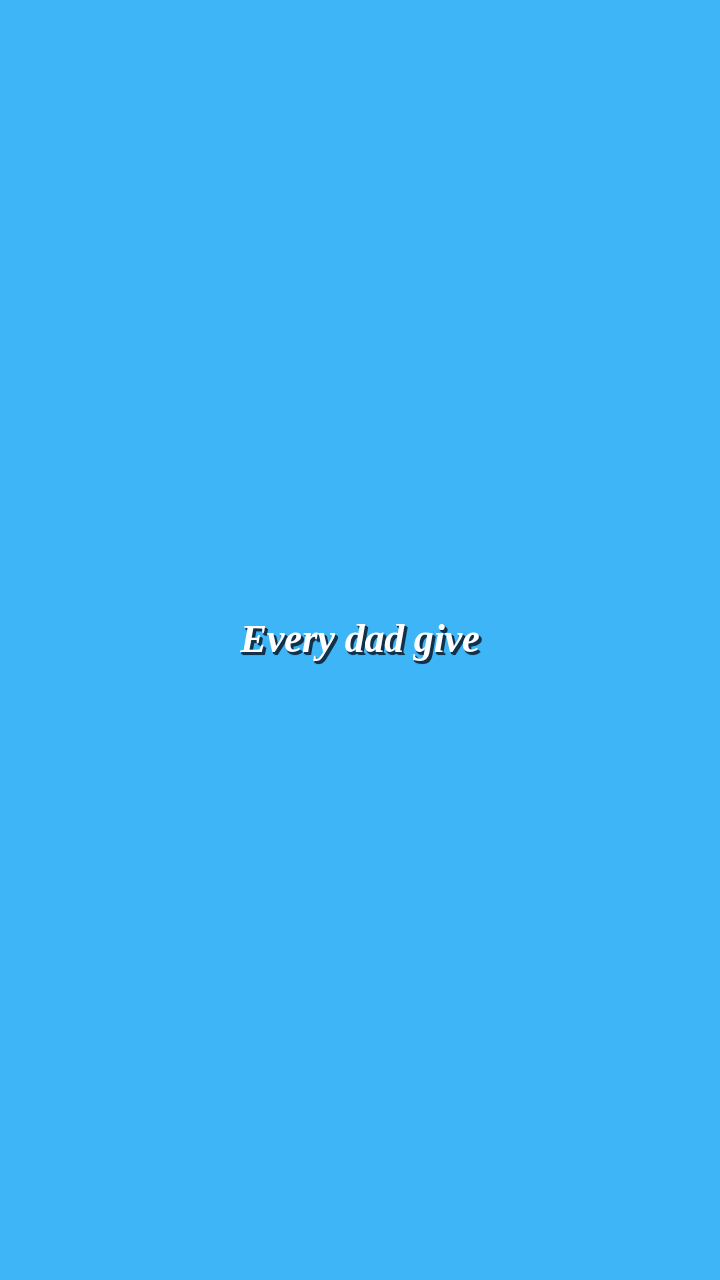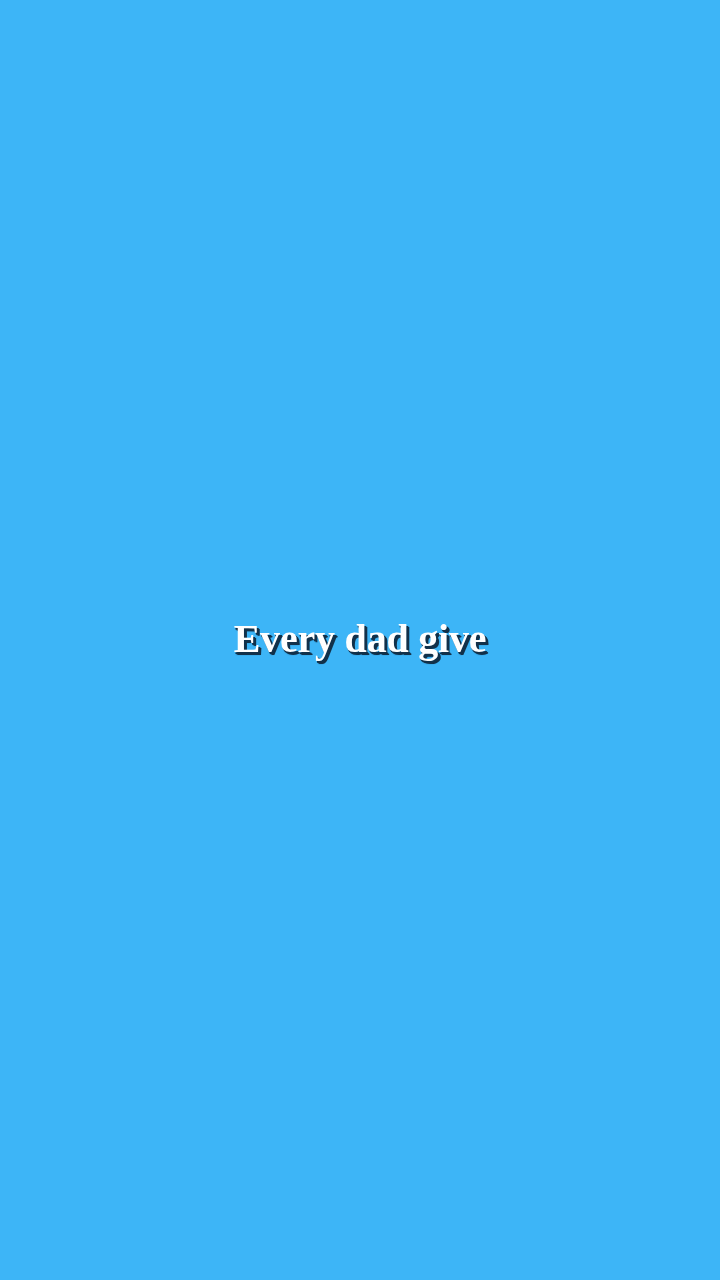--- a/index.html
+++ b/index.html
@@ -30,20 +30,21 @@
     position: absolute;
     left: 0;
     top: 0;
     width: 720px;
     height: 1280px;
     display: flex;
     align-items: center;
     justify-content: center;
     text-align: center;
     pointer-events: none;
+    font-style: italic;
   }
 
   .caption-line {
     display: block;
     color: #FFFFFF;
     font-family: "Liberation Serif", "DejaVu Serif", serif;
     font-weight: bold;
     font-size: 40px;
     line-height: 38px;
     letter-spacing: -0.2px;

